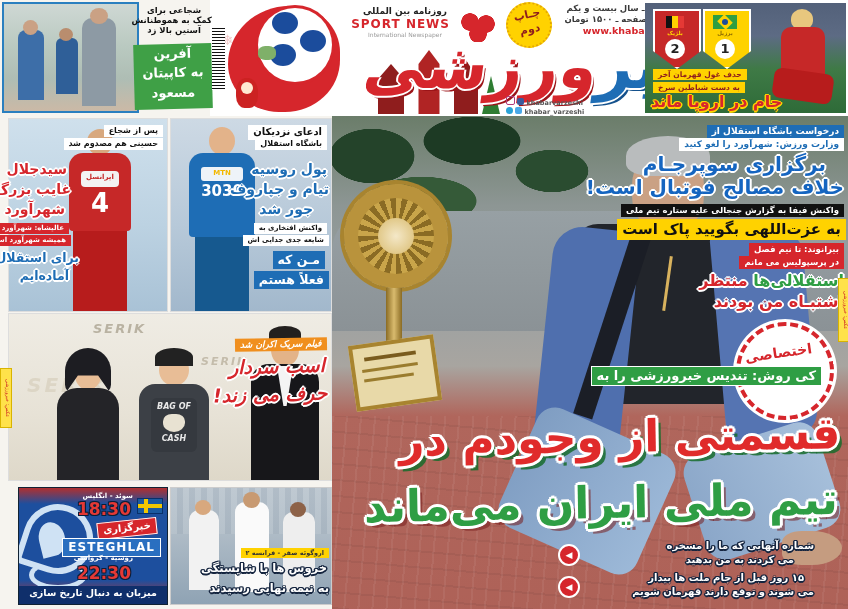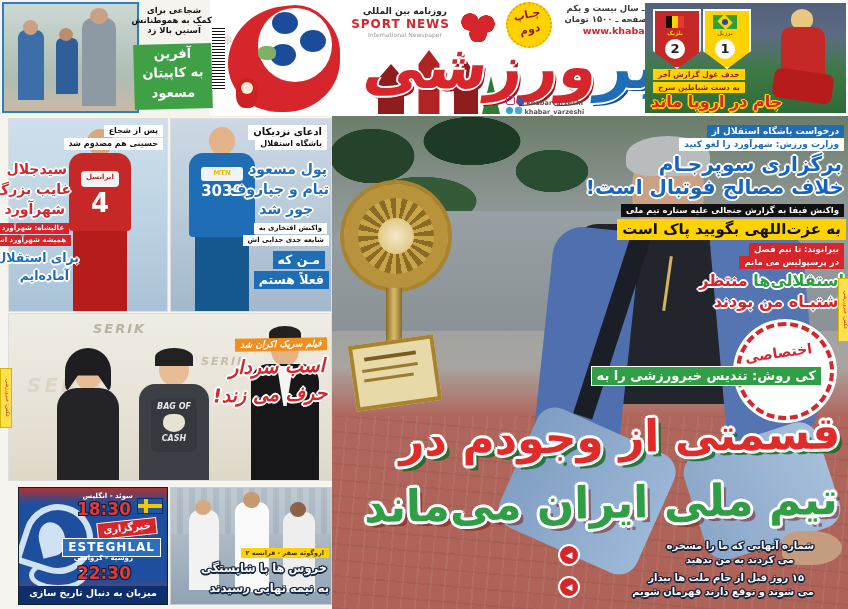--- a/index.html
+++ b/index.html
@@ -148,21 +148,21 @@
       <div class="t c" style="left:0;top:19px;width:40px;font-size:5.5px;color:#ffd200;">بلژیک</div>
       <div class="abs c" style="left:10px;top:28px;width:20px;height:20px;background:#fff;border-radius:50%;font-weight:bold;font-size:13px;color:#222;line-height:20px;text-align:center;">2</div>
     </div>
     <div class="shield" style="left:58px;top:6px;background:#ffd200;border:2px solid #fff;">
       <div class="abs" style="left:8px;top:4px;width:24px;height:14px;background:#2e9e41;"></div>
       <div class="abs" style="left:14px;top:6px;width:12px;height:10px;background:#ffd200;transform:rotate(45deg);"></div>
       <div class="abs" style="left:17px;top:8px;width:6px;height:6px;background:#1b4c9c;border-radius:50%;"></div>
       <div class="t c" style="left:0;top:19px;width:40px;font-size:5.5px;color:#8f6d00;">برزیل</div>
       <div class="abs c" style="left:10px;top:28px;width:20px;height:20px;background:#fff;border-radius:50%;font-weight:bold;font-size:13px;color:#222;line-height:20px;text-align:center;">1</div>
     </div>
-    <div class="tag" style="left:8px;top:66px;background:#ffd200;color:#8f1d1d;font-size:7.5px;">حذف غول گزارش آخر</div>
+    <div class="tag" style="left:8px;top:66px;background:#ffd200;color:#8f1d1d;font-size:7.5px;">حذف غول قهرمان آخر</div>
     <div class="tag" style="left:8px;top:79px;background:#ffd200;color:#8f1d1d;font-size:7.5px;">به دست شیاطین سرخ</div>
     <div class="t" style="left:6px;top:90px;font-size:16px;color:#d6262c;text-shadow:1.5px 0 #ffd200,-1.5px 0 #ffd200,0 1.5px #ffd200,0 -1.5px #ffd200,1px 1px #ffd200,-1px -1px #ffd200;">جام در اروپا ماند</div>
   </div>
 
   <div class="abs" style="left:8px;top:118px;width:158px;height:192px;
        background:linear-gradient(180deg,#cfe0ec 0,#bcd2e2 55%,#a9c2d6 100%);border:1px solid #ddd;">
     <div class="abs" style="left:52px;top:10px;width:80px;height:182px;">
       <div class="abs" style="left:26px;top:0;width:26px;height:26px;background:#d8a87e;border-radius:50%;"></div>
       <div class="abs" style="left:8px;top:24px;width:62px;height:78px;background:#c62828;border-radius:14px 14px 4px 4px;"></div>
       <div class="abs" style="left:20px;top:42px;width:38px;height:16px;background:#f3f3f3;border-radius:4px;"></div>
@@ -186,21 +186,21 @@
     <div class="abs" style="left:10px;top:8px;width:84px;height:184px;">
       <div class="abs" style="left:28px;top:0;width:26px;height:28px;background:#e3b38a;border-radius:50%;"></div>
       <div class="abs" style="left:8px;top:26px;width:66px;height:84px;background:#1e6db5;border-radius:14px 14px 4px 4px;"></div>
       <div class="abs" style="left:20px;top:40px;width:42px;height:14px;background:#eef3f8;border-radius:3px;"></div>
       <div class="t c" style="left:20px;top:42px;width:42px;font-size:7px;color:#f2b800;">MTN</div>
       <div class="t c" style="left:8px;top:56px;width:66px;font-size:15px;color:#fff;">3030</div>
       <div class="abs" style="left:14px;top:110px;width:54px;height:74px;background:#16598f;"></div>
     </div>
     <div class="tag" style="right:4px;top:6px;background:#fff;color:#111;font-size:10px;">ادعای نزدیکان</div>
     <div class="tag" style="right:4px;top:19px;background:#fff;color:#111;font-size:8px;">باشگاه استقلال</div>
-    <div class="t ow" style="right:4px;top:42px;font-size:14px;color:#1e6db5;">پول مسعود</div>
+    <div class="t ow" style="right:4px;top:42px;font-size:14px;color:#1e6db5;">پول روسیه</div>
     <div class="t ow" style="right:2px;top:62px;font-size:14px;color:#1e6db5;">تیام و جپاروف</div>
     <div class="t ow" style="right:18px;top:82px;font-size:14px;color:#1e6db5;">جور شد</div>
     <div class="tag" style="right:4px;top:104px;background:#fff;color:#111;font-size:7px;">واکنش افتخاری به</div>
     <div class="tag" style="right:2px;top:116px;background:#fff;color:#111;font-size:7px;">شایعه جدی جدایی اش</div>
     <div class="tag" style="right:6px;top:132px;background:#1e6db5;color:#fff;font-size:12.5px;">مـن که</div>
     <div class="tag" style="right:2px;top:152px;background:#1e6db5;color:#fff;font-size:12.5px;">فعلاً هستم</div>
   </div>
 
   <div class="abs" style="left:8px;top:313px;width:322px;height:166px;
        background:linear-gradient(180deg,#efece4 0,#e7e2d6 60%,#ded8c9 100%);border:1px solid #ddd;overflow:hidden;font-style:italic;">
@@ -268,21 +268,21 @@
     <div class="abs" style="left:72px;top:4px;width:17px;height:16px;background:#c89a72;border-radius:50%;"></div>
     <div class="abs" style="left:112px;top:24px;width:32px;height:80px;background:#eeeeee;border-radius:10px 10px 0 0;"></div>
     <div class="abs" style="left:119px;top:14px;width:16px;height:15px;background:#8d6248;border-radius:50%;"></div>
     <div class="tag" style="right:2px;top:60px;background:#ffd200;color:#333;font-size:6.5px;">اروگوئه صفر - فرانسه ۲</div>
     <div class="t od" style="right:4px;top:74px;font-size:11.5px;color:#fff;">خروس ها با شایستگی</div>
     <div class="t od" style="right:2px;top:94px;font-size:11.5px;color:#fff;">به نیمه نهایی رسیدند</div>
   </div>
 
   <div class="tag" style="right:4px;top:125px;background:#1e6db5;color:#fff;font-size:9px;">درخواست باشگاه استقلال از</div>
   <div class="tag" style="right:4px;top:138px;background:#fff;color:#1e6db5;font-size:9px;">وزارت ورزش: شهرآورد را لغو کنید</div>
-  <div class="t ow" style="right:6px;top:153px;font-size:20px;color:#1565c0;">برگزاری سوپرجـام</div>
+  <div class="t ow" style="right:22px;top:153px;font-size:20px;color:#1565c0;">برگزاری سوپرجـام</div>
   <div class="t ow" style="right:4px;top:176px;font-size:20px;color:#1565c0;">خلاف مصالح فوتبال است!</div>
   <div class="tag" style="right:4px;top:204px;background:#111;color:#fff;font-size:8.5px;">واکنش فیفا به گزارش جنجالی علیه ستاره تیم ملی</div>
   <div class="tag" style="right:2px;top:219px;background:#ffd200;color:#111;font-size:15px;">به عزت‌اللهی بگویید پاک است</div>
   <div class="tag" style="right:4px;top:243px;background:#d6262c;color:#fff;font-size:8.5px;">بیرانوند: تا نیم فصل</div>
   <div class="tag" style="right:4px;top:256px;background:#d6262c;color:#fff;font-size:8.5px;">در پرسپولیس می مانم</div>
   <div class="t ow" style="right:4px;top:272px;font-size:16px;">
     <span style="color:#2f9e44;">استقلالی‌ها</span>
     <span style="color:#d6262c;">منتظر</span>
   </div>
   <div class="t ow" style="right:4px;top:293px;font-size:16px;color:#d6262c;">اشتبـاه من بودند</div>

